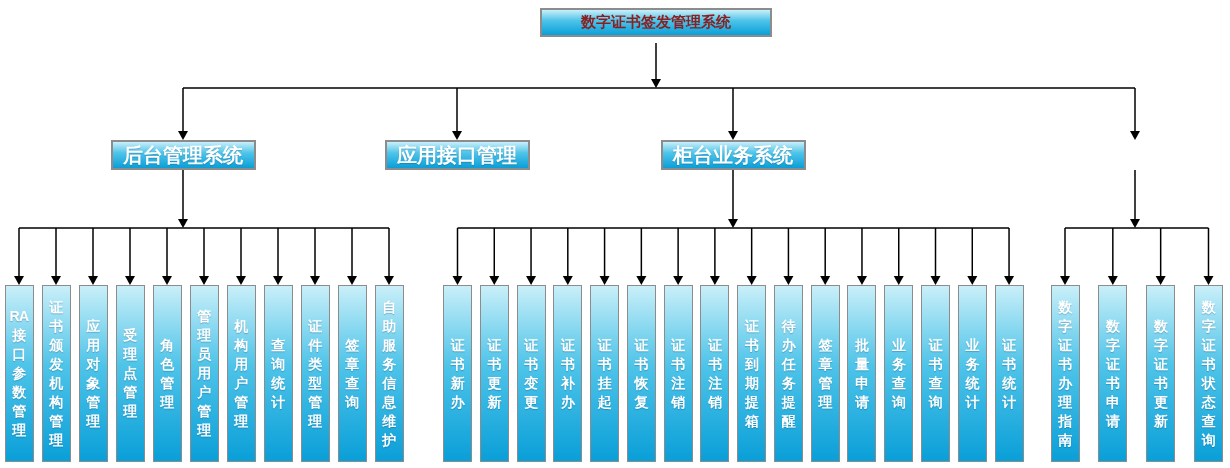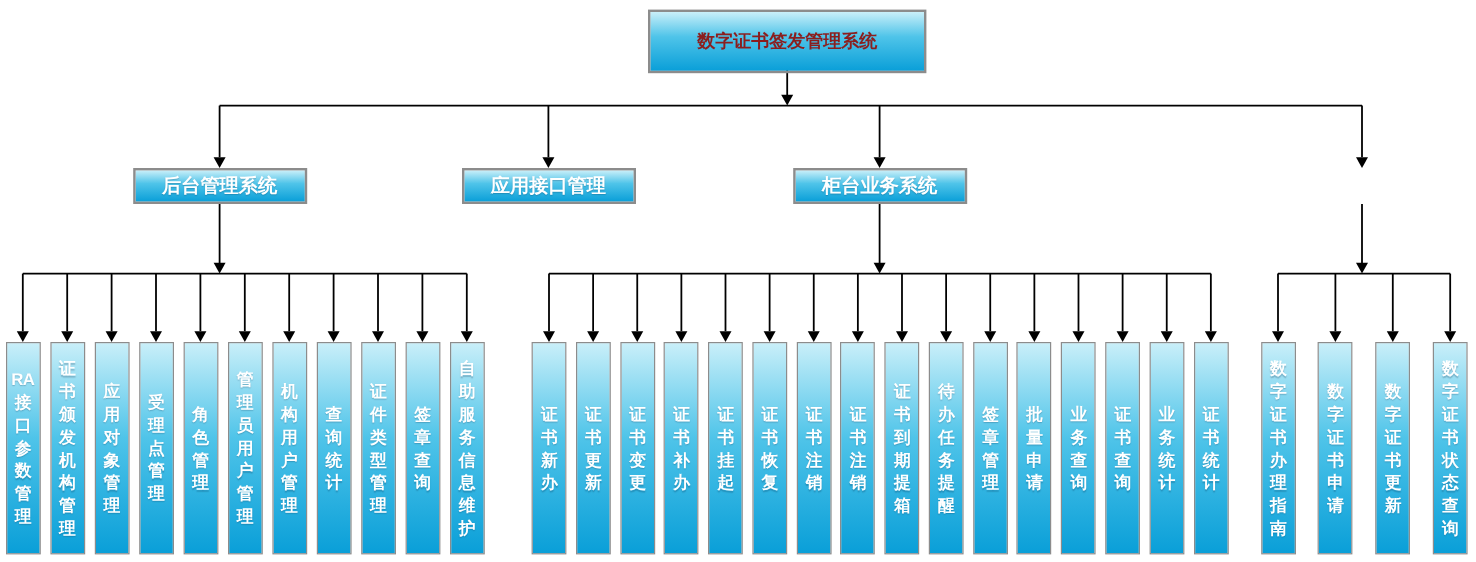--- a/index.html
+++ b/index.html
@@ -3,21 +3,21 @@
 <meta charset="utf-8">
 <style>
   html,body{margin:0;padding:0;background:#ffffff;font-family:"Liberation Sans",sans-serif;}
   #canvas{position:relative;width:1230px;height:468px;background:var(--bg,#fff);overflow:hidden;}
   #connectors{position:absolute;left:0;top:0;width:1230px;height:468px;}
   .hnode{
     position:absolute;box-sizing:border-box;
     display:flex;align-items:center;justify-content:center;
     background:linear-gradient(180deg,var(--grad-top) 0%,var(--grad-mid) 42%,var(--grad-bottom) 100%);
     border:2px solid var(--node-border);
-    font-weight:bold;font-size:16px;color:var(--node-text);
+    font-weight:bold;font-size:20px;color:var(--node-text);
     text-shadow:0 1px 1px rgba(0,40,70,0.25);
     white-space:nowrap;
   }
   .rootnode{color:var(--root-text);text-shadow:none;font-size:15px;}
   .leaf{
     position:absolute;box-sizing:border-box;
     display:flex;flex-direction:column;align-items:center;justify-content:center;
     background:linear-gradient(180deg,var(--grad-top) 0%,var(--grad-mid) 45%,var(--grad-bottom) 100%);
     border:1.5px solid var(--node-border);
     font-weight:bold;font-size:14px;color:var(--node-text);
@@ -106,21 +106,21 @@
       <line x1="1065" y1="228" x2="1208.49" y2="228" stroke="#000000" stroke-width="1.5"></line>
       <line x1="1065" y1="228" x2="1065" y2="276" stroke="#000000" stroke-width="1.5"></line>
       <polygon points="1060,276 1070,276 1065,285" fill="#000000"></polygon>
       <line x1="1112.83" y1="228" x2="1112.83" y2="276" stroke="#000000" stroke-width="1.5"></line>
       <polygon points="1107.83,276 1117.83,276 1112.83,285" fill="#000000"></polygon>
       <line x1="1160.66" y1="228" x2="1160.66" y2="276" stroke="#000000" stroke-width="1.5"></line>
       <polygon points="1155.66,276 1165.66,276 1160.66,285" fill="#000000"></polygon>
       <line x1="1208.49" y1="228" x2="1208.49" y2="276" stroke="#000000" stroke-width="1.5"></line>
       <polygon points="1203.49,276 1213.49,276 1208.49,285" fill="#000000"></polygon>
     </svg>
-<div class="hnode rootnode" style="left: 540px; top: 8px; width: 232px; height: 53px;">数字证书签发管理系统</div>
+<div class="hnode rootnode" style="left: 540px; top: 8px; width: 232px; height: 29px;">数字证书签发管理系统</div>
     <div class="hnode" style="left: 110.5px; top: 140px; width: 145px; height: 30px;">后台管理系统</div>
     <div class="leaf" style="left: 4.5px; top: 285px; width: 29px; height: 177px;">
       <div class="seg">RA</div>
       <div class="seg">接</div>
       <div class="seg">口</div>
       <div class="seg">参</div>
       <div class="seg">数</div>
       <div class="seg">管</div>
       <div class="seg">理</div>
     </div>

